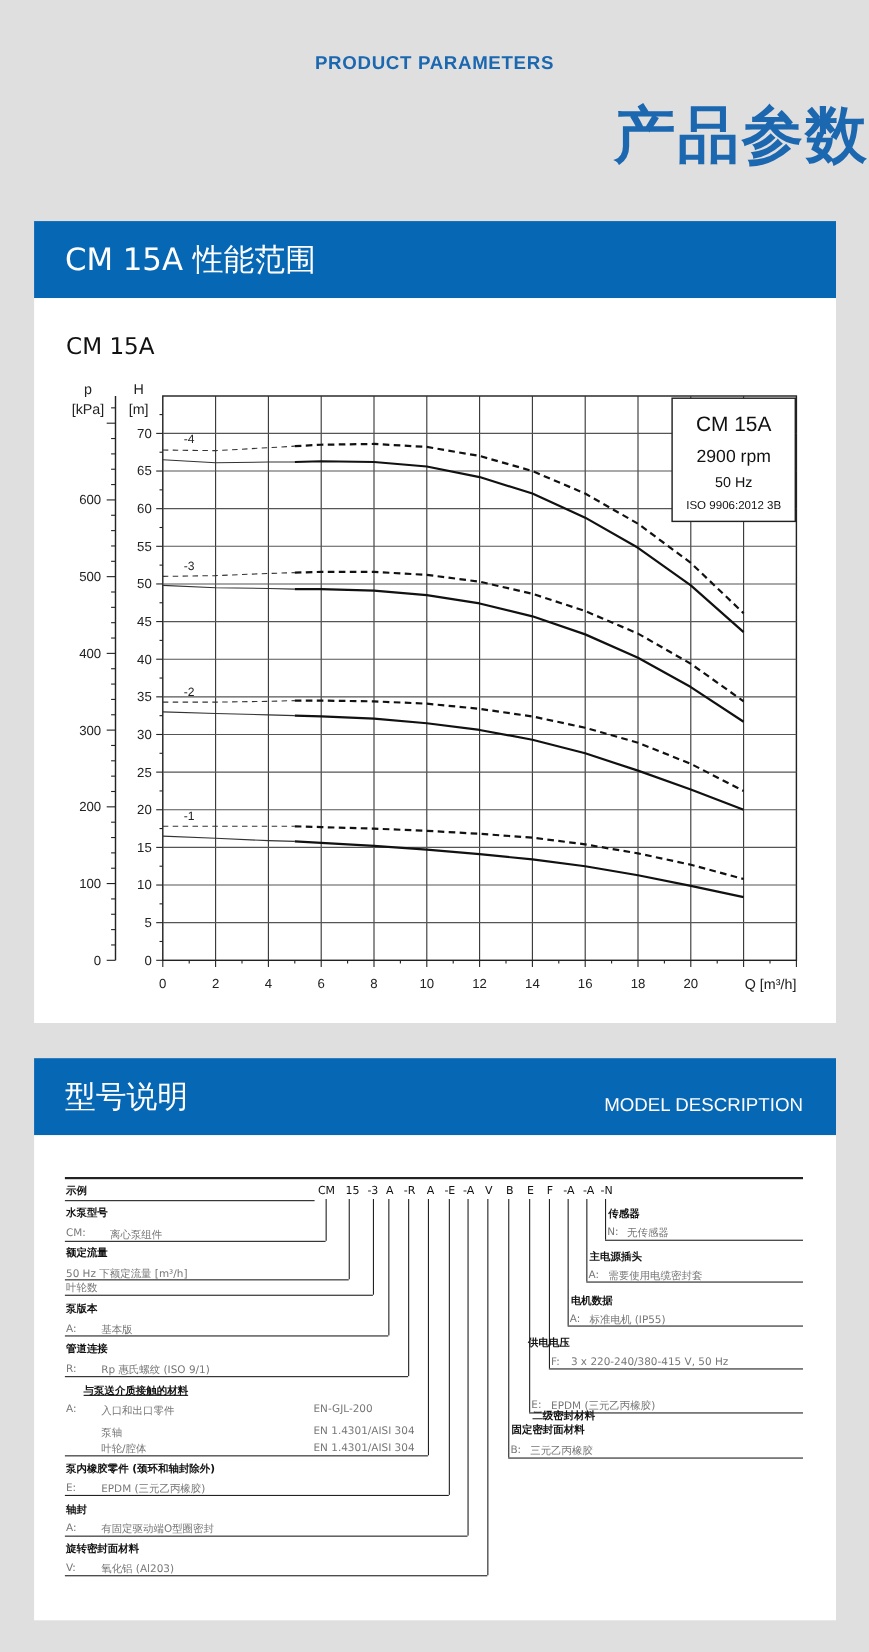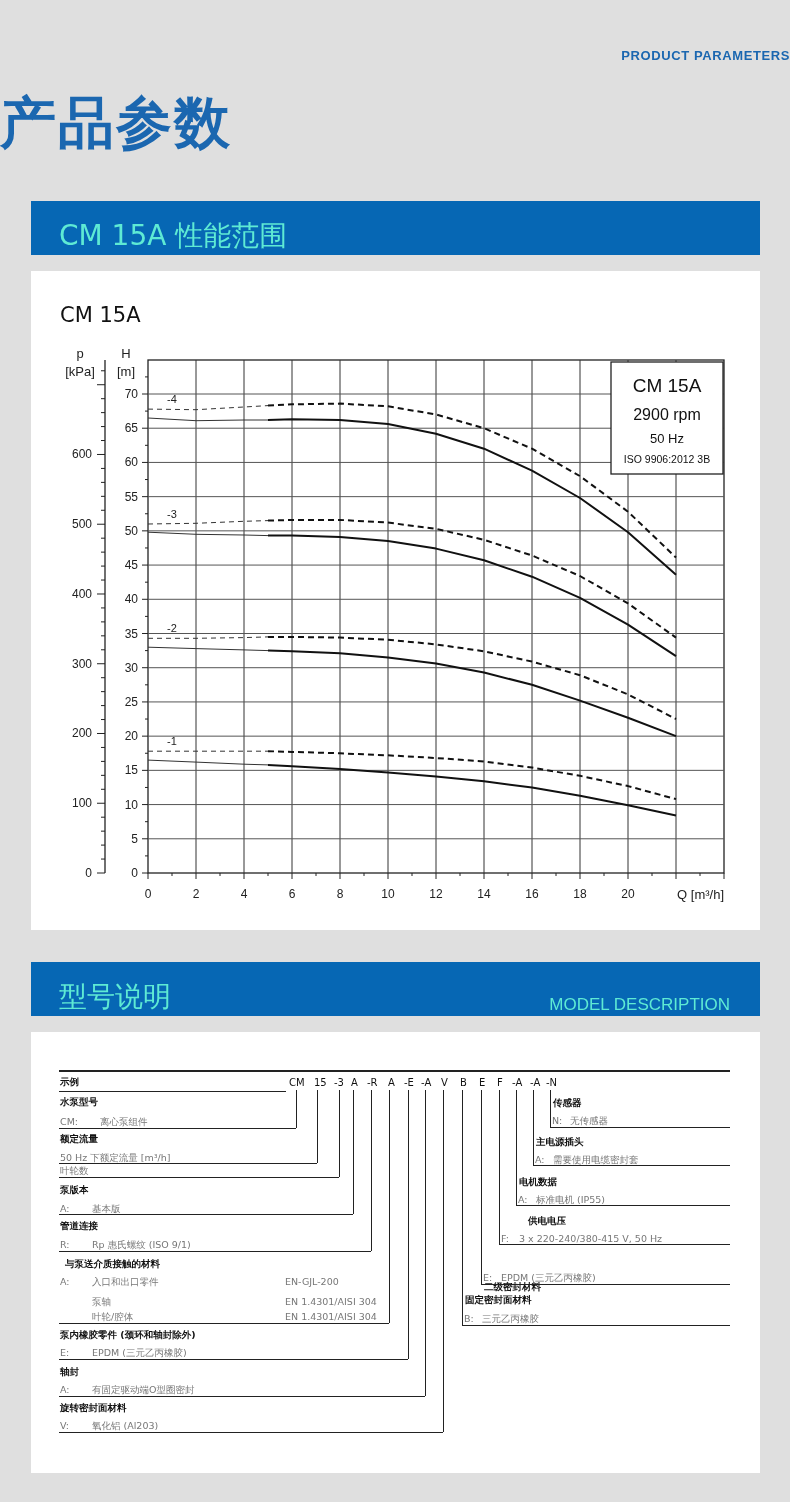--- a/index.html
+++ b/index.html
@@ -1,19 +1,19 @@
 <!DOCTYPE html>
 <html><head>
 <meta charset="utf-8">
 <style>
   * { margin:0; padding:0; box-sizing:border-box; }
   body { width:790px; height:1502px; background:#dfdfdf; font-family:"Liberation Sans", "DejaVu Sans", sans-serif; position:relative; overflow:hidden; }
-  .hero-en { position:absolute; top:48px; left:0; width:790px; text-align:right; color:#1b67b0; font-weight:bold; font-size:13px; letter-spacing:0.6px; }
-  .hero-cn { position:absolute; top:86px; left:0; width:790px; text-align:left; color:#1b67b0; font-weight:bold; font-size:56px; letter-spacing:2px; font-family:"DejaVu Sans", sans-serif; }
-  .section-band { position:absolute; left:31px; width:729px; height:54px; background:#0667b4; color:#5eead4; }
+  .hero-en { position:absolute; top:48px; left:0; width:790px; text-align:center; color:#1b67b0; font-weight:bold; font-size:17px; letter-spacing:0.6px; }
+  .hero-cn { position:absolute; top:86px; left:0; width:790px; text-align:right; color:#1b67b0; font-weight:bold; font-size:56px; letter-spacing:2px; font-family:"DejaVu Sans", sans-serif; }
+  .section-band { position:absolute; left:31px; width:729px; height:70px; background:#0667b4; color:#ffffff; }
   .band-cn { position:absolute; left:28px; top:16px; font-size:28px; font-family:"DejaVu Sans", sans-serif; }
   .band-en { position:absolute; right:30px; top:33px; font-size:17px; }
   .panel { position:absolute; left:31px; width:729px; background:#fff; }
   .chart-title { position:absolute; left:60px; top:303px; font-size:21px; color:#111; font-family:"DejaVu Sans", sans-serif; }
   svg text { font-family:"Liberation Sans", "DejaVu Sans", sans-serif; }
   .md { position:absolute; left:0; top:0; width:790px; height:1502px; pointer-events:none; }
   .md * { pointer-events:auto; }
   .lbl-b { position:absolute; font-size:9.5px; font-weight:bold; color:#111; font-family:"DejaVu Sans", sans-serif; white-space:nowrap; }
   .lbl-g { position:absolute; font-size:9.5px; color:#777; font-family:"DejaVu Sans", sans-serif; white-space:nowrap; }
   .hl { position:absolute; height:1.3px; background:#222; }
@@ -260,21 +260,21 @@
     <div class="lbl-g" style="left:60px; top:1165px;">叶轮数</div>
     <div class="hl" style="left:59px; top:1177px; width:280px;"></div>
     <div class="lbl-b" style="left:60px; top:1184px;">泵版本</div>
     <div class="lbl-g" style="left:60px; top:1203px;">A:</div>
     <div class="lbl-g" style="left:92px; top:1203px;">基本版</div>
     <div class="hl" style="left:59px; top:1214px; width:294px;"></div>
     <div class="lbl-b" style="left:60px; top:1220px;">管道连接</div>
     <div class="lbl-g" style="left:60px; top:1239px;">R:</div>
     <div class="lbl-g" style="left:92px; top:1239px;">Rp 惠氏螺纹  (ISO 9/1)</div>
     <div class="hl" style="left:59px; top:1251px; width:312px;"></div>
-    <div class="lbl-b" style="left:65px; top:1258px;">与泵送介质接触的材料</div>
+    <div class="lbl-b" style="left:76px; top:1258px;text-decoration:underline;">与泵送介质接触的材料</div>
     <div class="lbl-g" style="left:60px; top:1276px;">A:</div>
     <div class="lbl-g" style="left:92px; top:1276px;">入口和出口零件</div>
     <div class="lbl-g" style="left:285px; top:1276px;">EN-GJL-200</div>
     <div class="lbl-g" style="left:92px; top:1296px;">泵轴</div>
     <div class="lbl-g" style="left:285px; top:1296px;">EN 1.4301/AISI 304</div>
     <div class="lbl-g" style="left:92px; top:1311px;">叶轮/腔体</div>
     <div class="lbl-g" style="left:285px; top:1311px;">EN 1.4301/AISI 304</div>
     <div class="hl" style="left:59px; top:1323px; width:330px;"></div>
     <div class="lbl-b" style="left:60px; top:1329px;">泵内橡胶零件 (颈环和轴封除外)</div>
     <div class="lbl-g" style="left:60px; top:1347px;">E:</div>
@@ -306,21 +306,21 @@
     <div class="lbl-b" style="left:536px; top:1136px;">主电源插头</div>
     <div class="lbl-g" style="left:535px; top:1154px;">A:</div>
     <div class="lbl-g" style="left:553px; top:1154px;">需要使用电缆密封套</div>
     <div class="hl" style="left:533px; top:1165px; width:197px;"></div>
     <div class="vl" style="left:516px; top:1090px; height:115px;"></div>
     <div class="lbl-b" style="left:519px; top:1176px;">电机数据</div>
     <div class="lbl-g" style="left:518px; top:1194px;">A:</div>
     <div class="lbl-g" style="left:536px; top:1194px;">标准电机 (IP55)</div>
     <div class="hl" style="left:516px; top:1205px; width:214px;"></div>
     <div class="vl" style="left:499px; top:1090px; height:154px;"></div>
-    <div class="lbl-b" style="left:528px; top:1215px;">供电电压</div>
+    <div class="lbl-b" style="left:480px; top:1215px;">供电电压</div>
     <div class="lbl-g" style="left:501px; top:1233px;">F:</div>
     <div class="lbl-g" style="left:519px; top:1233px;">3 x 220-240/380-415 V, 50 Hz</div>
     <div class="hl" style="left:499px; top:1244px; width:231px;"></div>
     <div class="vl" style="left:481px; top:1090px; height:194px;"></div>
     <div class="lbl-b" style="left:484px; top:1254px;margin-top:27px;">二级密封材料</div>
     <div class="lbl-g" style="left:483px; top:1272px;">E:</div>
     <div class="lbl-g" style="left:501px; top:1272px;">EPDM (三元乙丙橡胶)</div>
     <div class="hl" style="left:481px; top:1284px; width:249px;"></div>
     <div class="vl" style="left:462px; top:1090px; height:235px;"></div>
     <div class="lbl-b" style="left:465px; top:1294px;">固定密封面材料</div>

